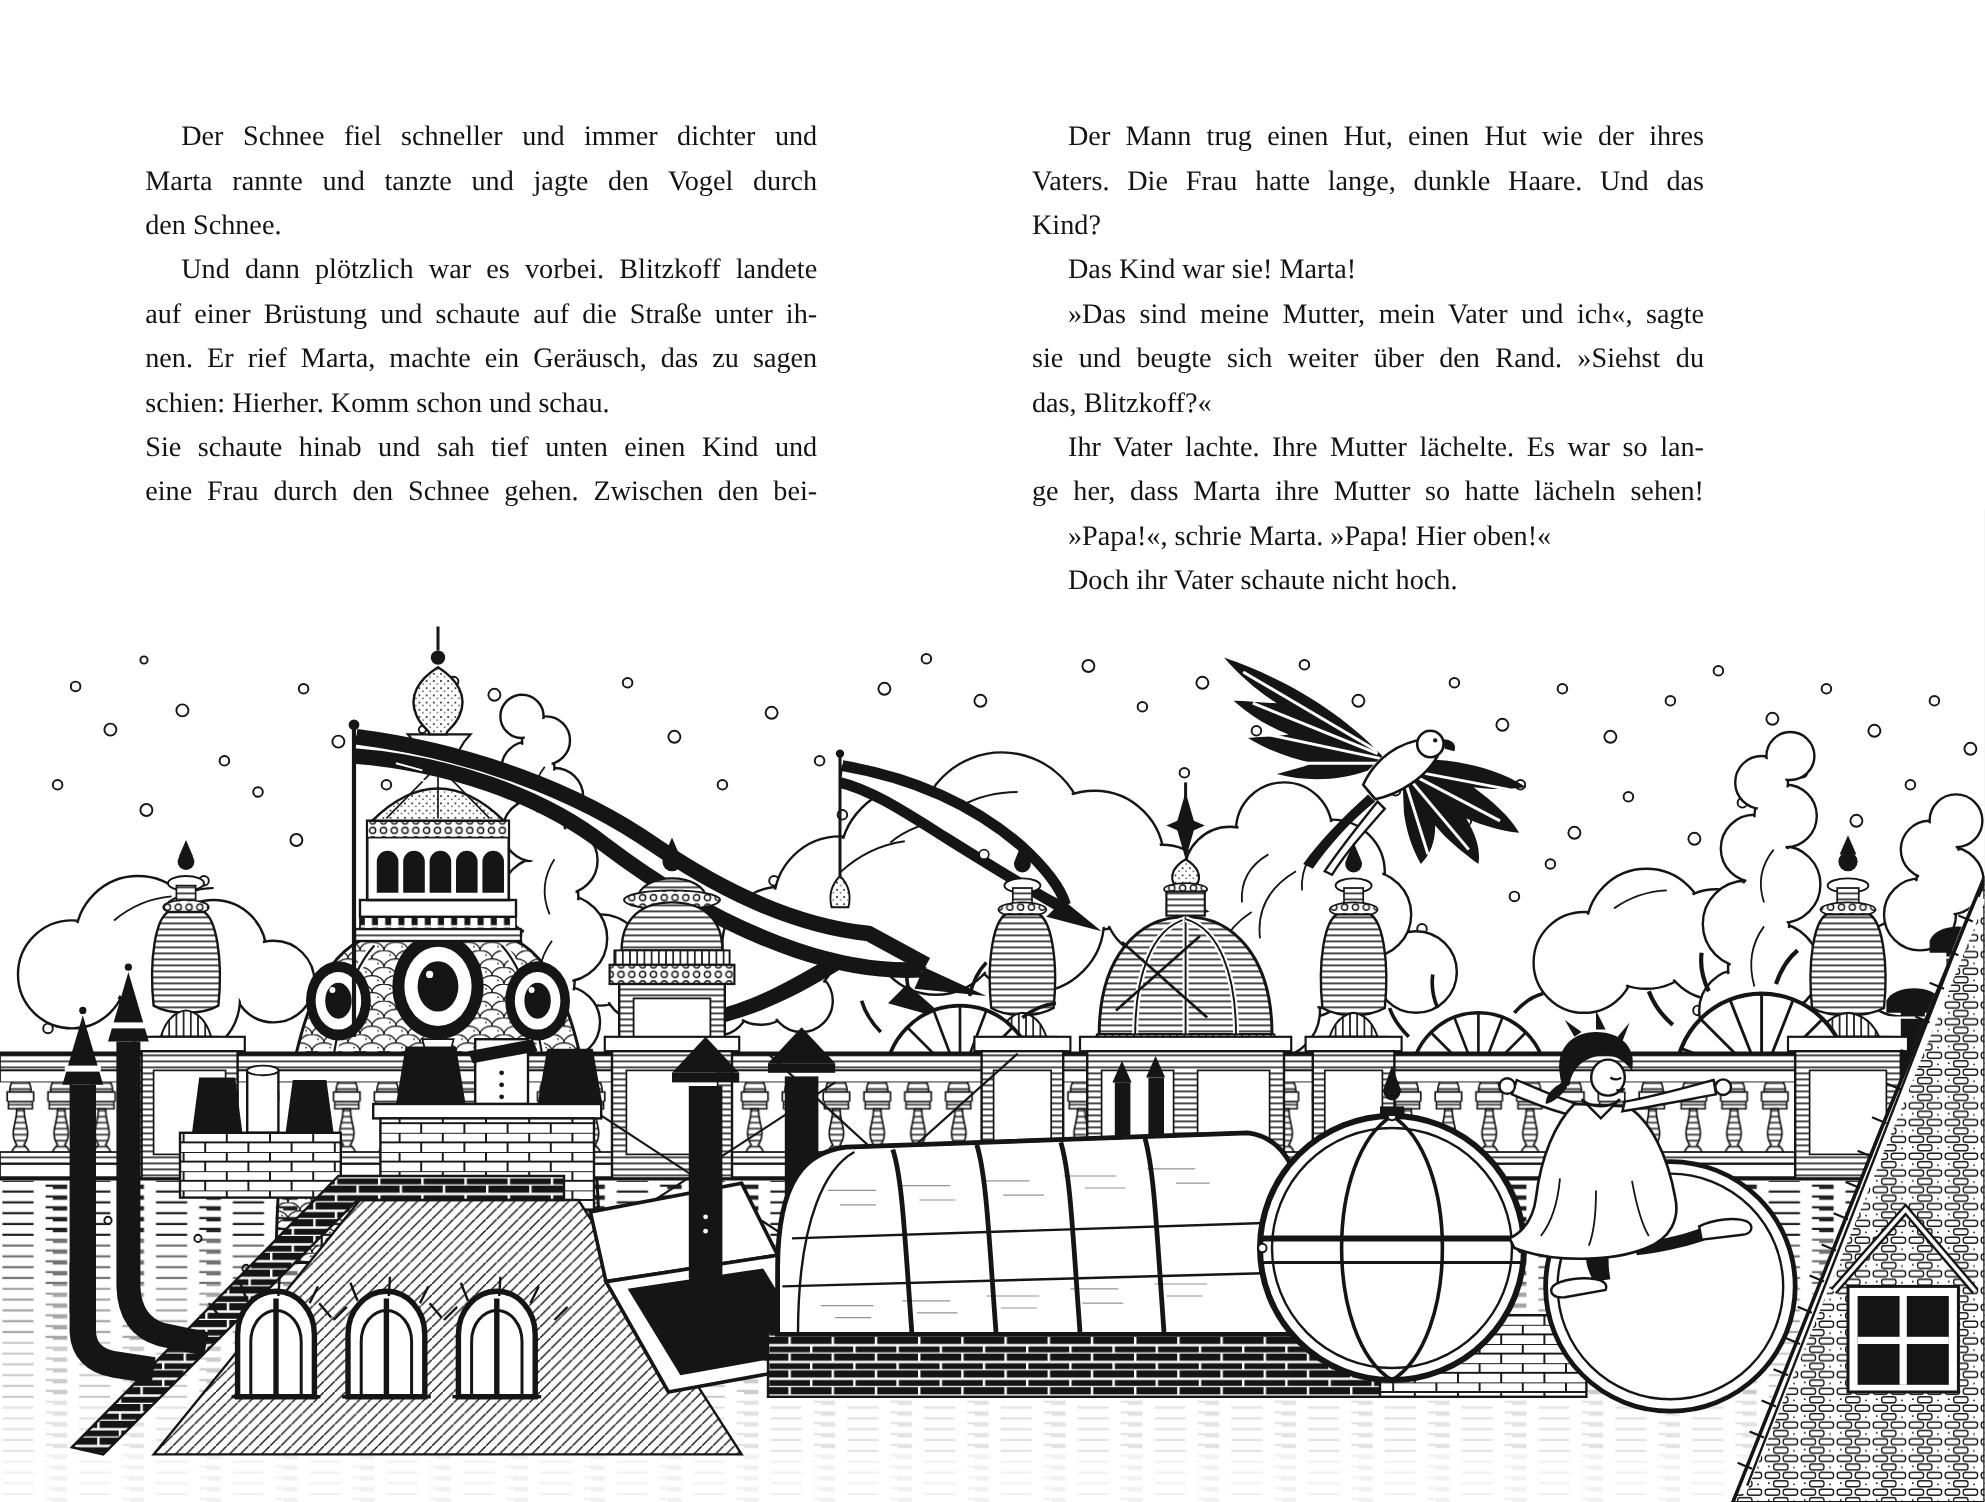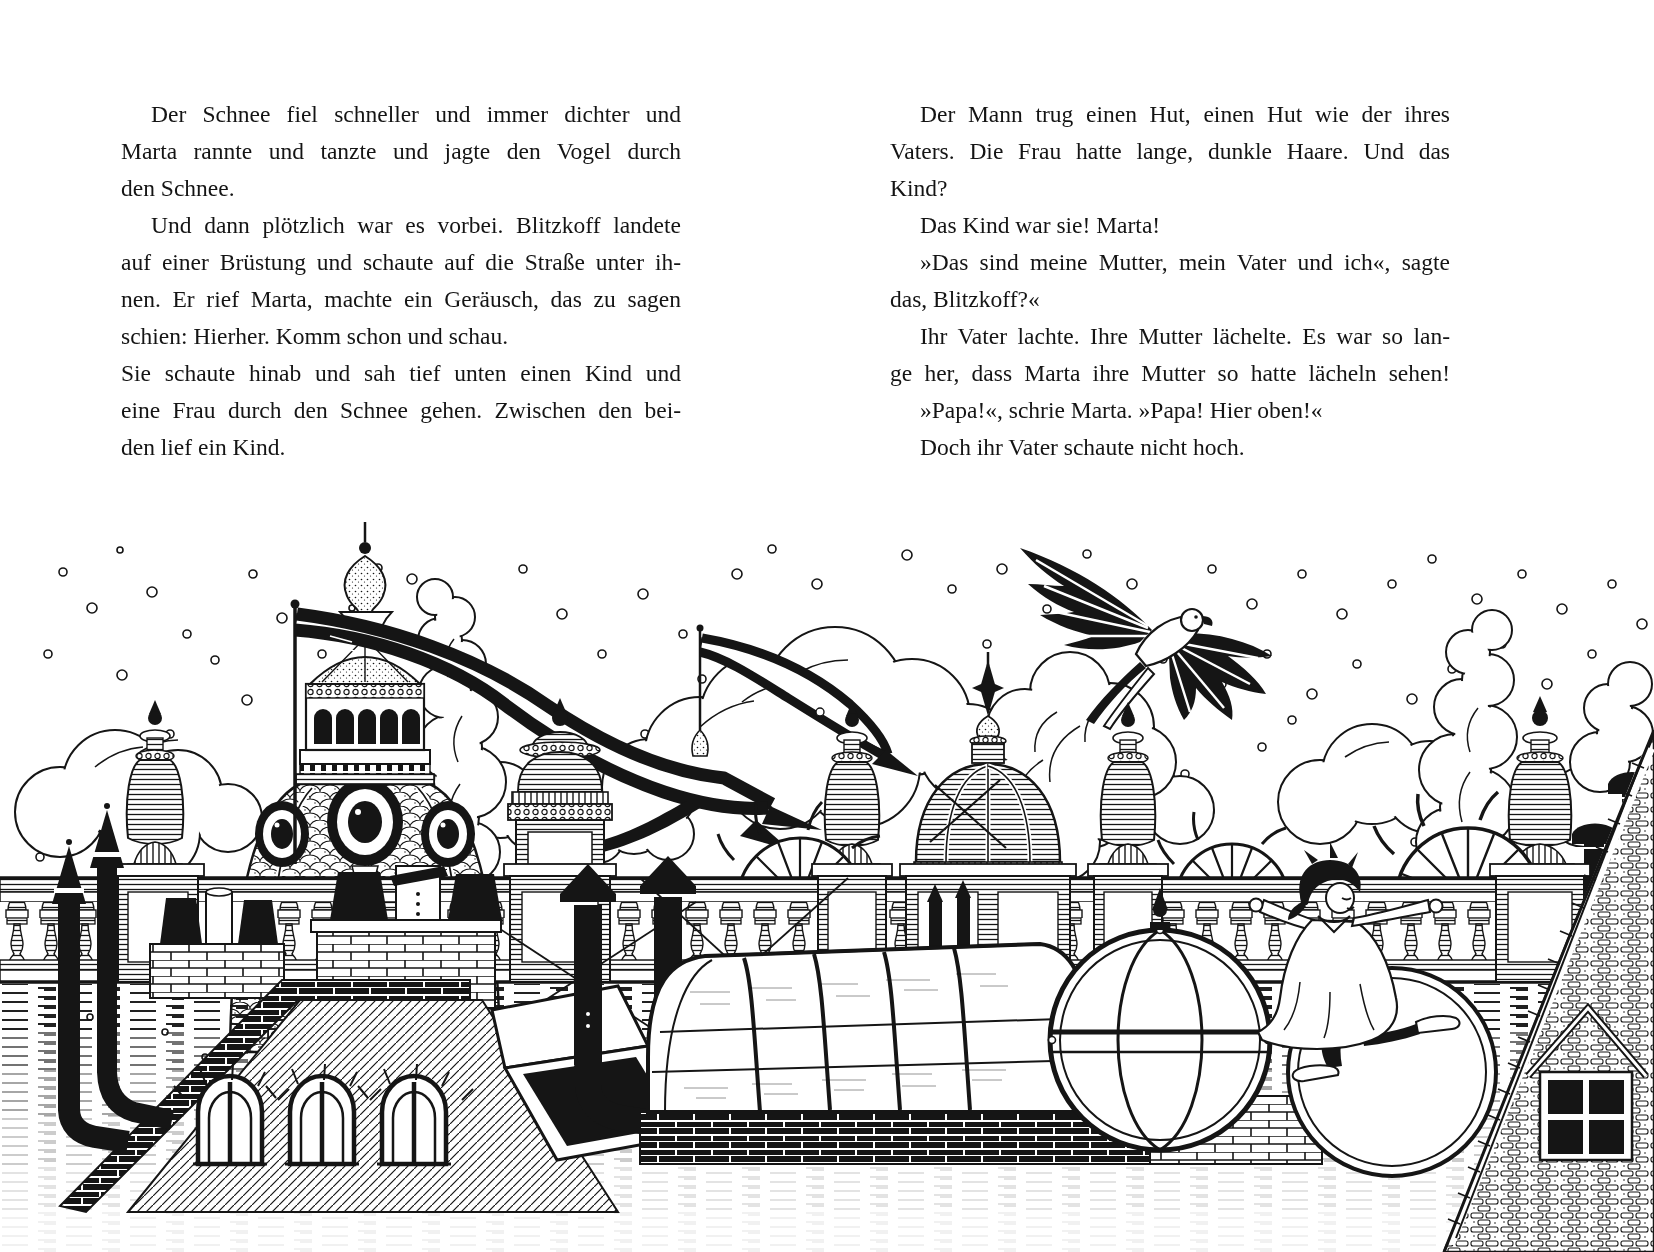--- a/index.html
+++ b/index.html
@@ -1,20 +1,20 @@
 <!DOCTYPE html>
 <html><head>
 <meta charset="utf-8">
 <style>
   html,body{margin:0;padding:0;background:#e8e8e8;}
   .spread{position:relative;width:1654px;height:1252px;background:#ffffff;overflow:hidden;}
   .page-text{position:absolute;top:96px;font-family:"Liberation Serif","DejaVu Serif",serif;
              font-size:23.5px;line-height:37px;color:#141414;width:560px;}
   #left-text{left:121px;}
-  #right-text{left:890px;}
+  #right-text{left:860px;}
   .line{height:37px;overflow:hidden;}
   .line.j{text-align:justify;text-align-last:justify;}
   .line.indent{text-indent:30px;}
   .line .it{}
   #illu{position:absolute;left:0;bottom:0;}
 </style>
 </head>
 <body>
 
 <div class="spread">
@@ -22,28 +22,28 @@
   <div id="left-text" class="page-text">
       <div class="line j indent"><span>Der Schnee fiel schneller und immer dichter und</span></div>
       <div class="line j"><span>Marta rannte und tanzte und jagte den Vogel durch</span></div>
       <div class="line"><span>den Schnee.</span></div>
       <div class="line j indent"><span>Und dann plötzlich war es vorbei. Blitzkoff landete</span></div>
       <div class="line j"><span>auf einer Brüstung und schaute auf die Straße unter ih-</span></div>
       <div class="line j"><span>nen. Er rief Marta, machte ein Geräusch, das zu sagen</span></div>
       <div class="line"><span>schien: </span><span class="it">Hierher. Komm schon und schau.</span></div>
       <div class="line j"><span>Sie schaute hinab und sah tief unten einen Kind und</span></div>
       <div class="line j"><span>eine Frau durch den Schnee gehen. Zwischen den bei-</span></div>
-      <div class="line"><span>den lief ein Kind.</span></div>
     </div>
   <div id="right-text" class="page-text">
       <div class="line j indent"><span>Der Mann trug einen Hut, einen Hut wie der ihres</span></div>
       <div class="line j"><span>Vaters. Die Frau hatte lange, dunkle Haare. Und das</span></div>
       <div class="line"><span>Kind?</span></div>
       <div class="line indent"><span>Das Kind war sie! Marta!</span></div>
       <div class="line j indent"><span>»Das sind meine Mutter, mein Vater und ich«, sagte</span></div>
+      <div class="line j"><span>sie und beugte sich weiter über den Rand. »Siehst du</span></div>
       <div class="line"><span>das, Blitzkoff?«</span></div>
       <div class="line j indent"><span>Ihr Vater lachte. Ihre Mutter lächelte. Es war so lan-</span></div>
       <div class="line j"><span>ge her, dass Marta ihre Mutter so hatte lächeln sehen!</span></div>
       <div class="line indent"><span>»Papa!«, schrie Marta. »Papa! Hier oben!«</span></div>
       <div class="line indent"><span>Doch ihr Vater schaute nicht hoch.</span></div>
     </div>
 
   <svg id="illu" width="1654" height="740" viewBox="0 0 1654 740" xmlns="http://www.w3.org/2000/svg">
     <defs>
       <pattern id="scales" width="20" height="14" patternUnits="userSpaceOnUse">

